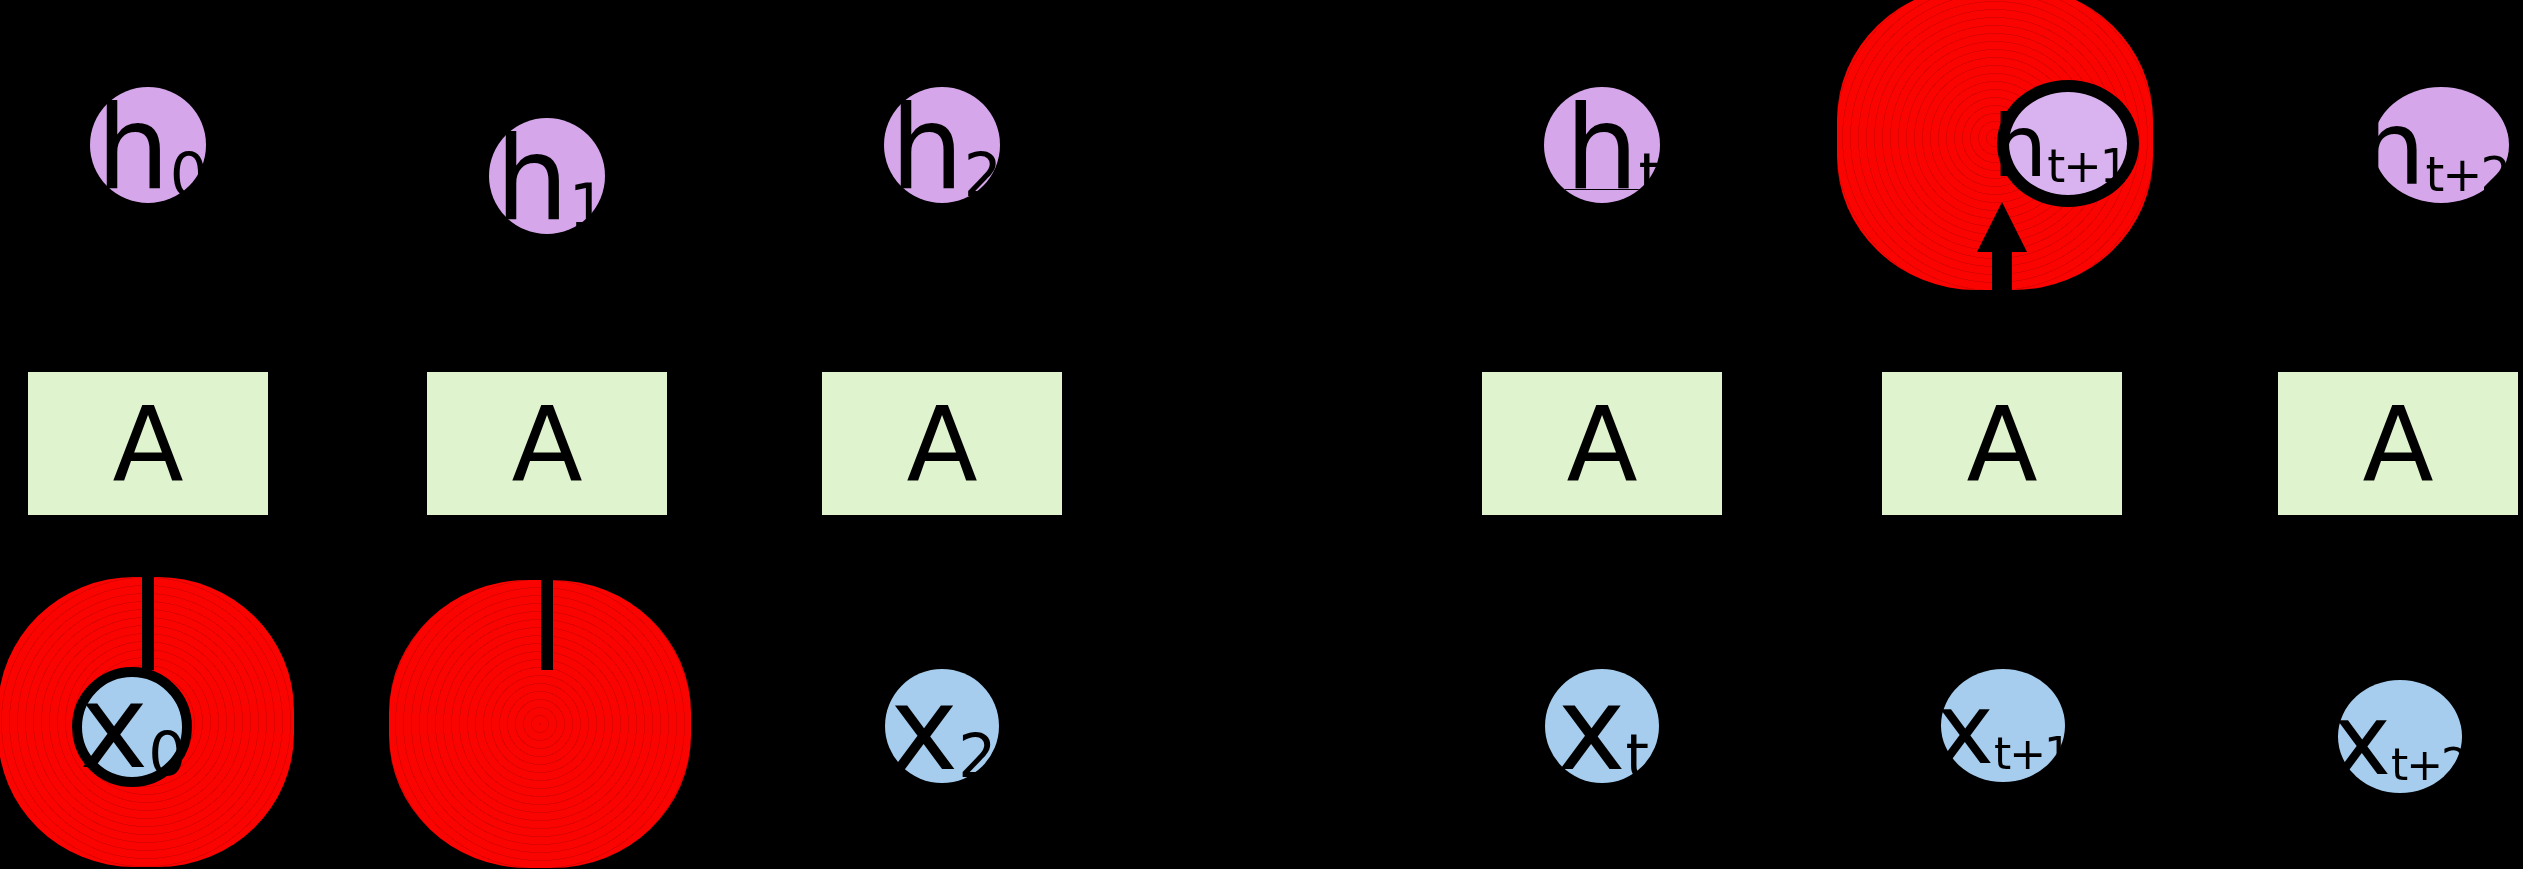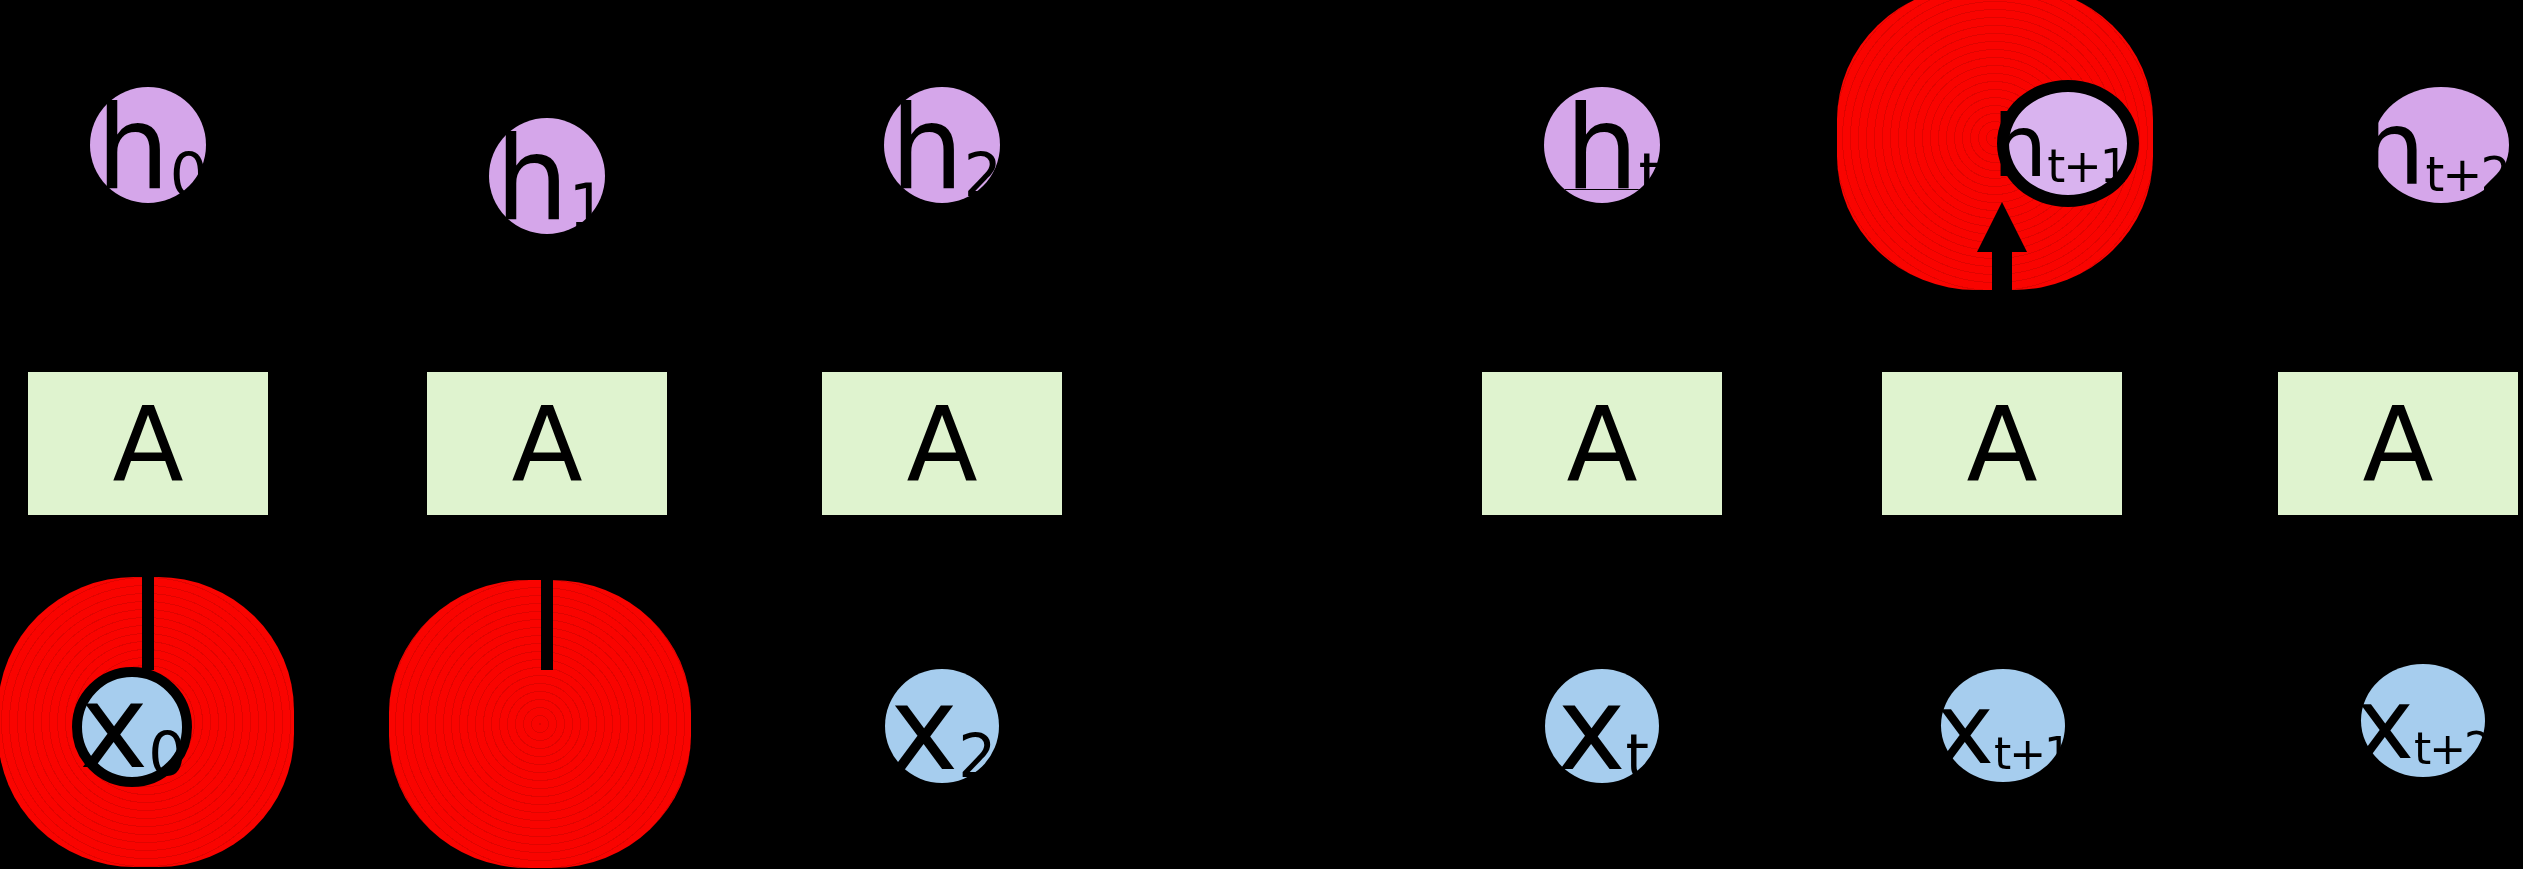--- a/index.html
+++ b/index.html
@@ -53,21 +53,21 @@
        background:var(--hidden-highlighted-fill,#d9b3ef);}
   .h-4 .main{font-size:86px;} .h-4 .sub{font-size:46px;}
   .h-5{left:2327px;top:87px;width:136px;height:116px;margin-left:46px;}
   
   .x-0{left:72px;top:667px;width:120px;height:120px;border:10px solid var(--line,#000);align-items:flex-end;}
   .x-1{left:487px;top:667px;width:120px;height:120px;border:10px solid var(--line,#000);}
   .x-2{left:885px;top:669px;width:114px;height:114px;}
   .x-3{left:1545px;top:669px;width:114px;height:114px;}
   .x-4{left:1941px;top:669px;width:124px;height:113px;}
   .x-4 .main{font-size:98px;} .x-4 .sub{font-size:44px;}
-  .x-5{left:2338px;top:664px;width:124px;height:113px;margin-left:23px;}
+  .x-5{left:2338px;top:680px;width:124px;height:113px;}
   .x-5 .main{font-size:98px;} .x-5 .sub{font-size:44px;}
   
   .abox{
     position:absolute;z-index:3;top:372px;width:240px;height:143px;
     background:var(--block-fill,#dff3cf);color:var(--line,#000);
     display:flex;align-items:center;justify-content:center;
     font-size:104px;
   }
   .a-0{left:28px;} .a-1{left:427px;} .a-2{left:822px;}
   .a-3{left:1482px;} .a-4{left:1882px;} .a-5{left:2278px;}

